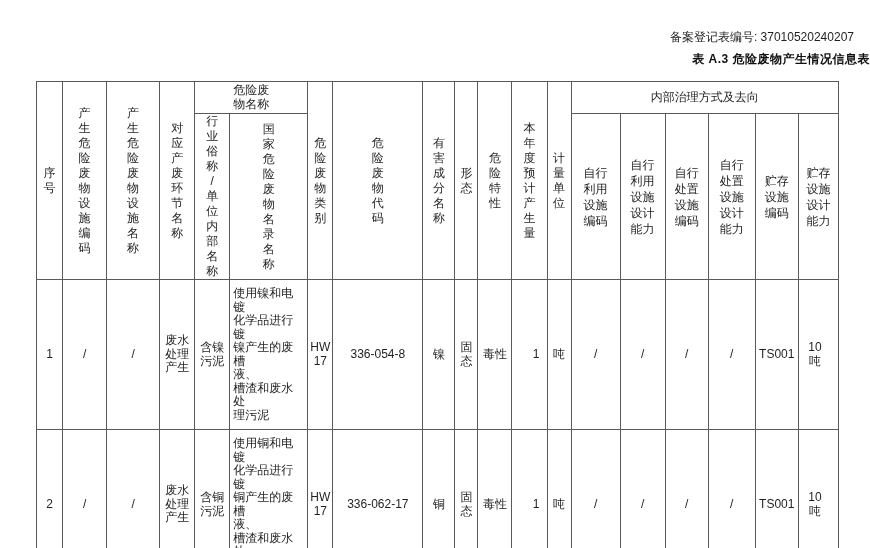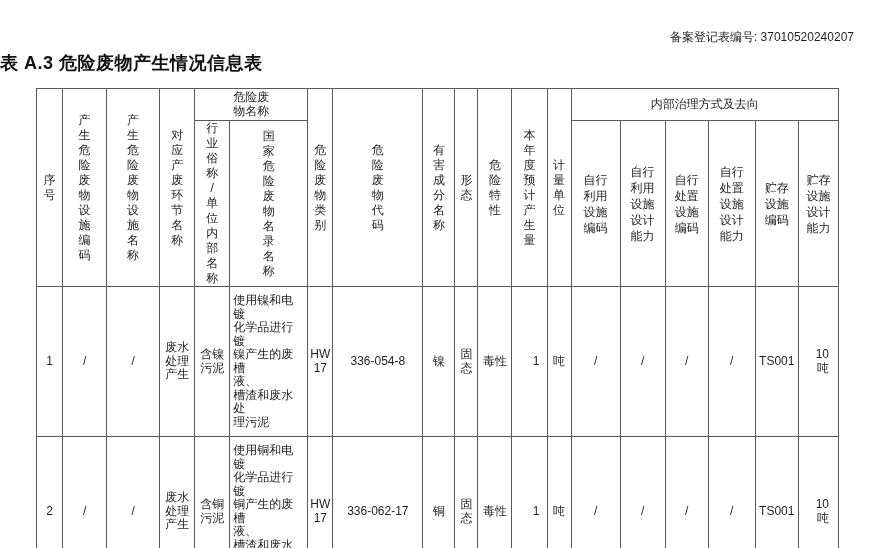--- a/index.html
+++ b/index.html
@@ -7,41 +7,41 @@
     width:870px;height:548px;background:#ffffff;overflow:hidden;
     font-family:"Liberation Sans","DejaVu Sans",sans-serif;
     color:#1f1f1f;
   }
   .doc{padding-top:30px;}
   .reg{
     text-align:right;font-size:12px;line-height:14px;
     padding-right:16px;color:#1f1f1f;
   }
   .title{
-    text-align:left;font-size:18px;font-weight:bold;
+    text-align:right;font-size:12px;font-weight:bold;
     margin-top:7px;letter-spacing:0.5px;color:#111;
   }
   table{
     border-collapse:collapse;table-layout:fixed;
     width:803px;margin:13px 0 0 36px;background:#fff;
   }
   th,td{
     border:1px solid #595959;
     font-weight:normal;font-size:12px;line-height:13.5px;
     text-align:center;vertical-align:middle;
     padding:0 2px;white-space:pre-line;overflow:hidden;
     word-break:break-all;color:#1f1f1f;
   }
   tr.grp-row th{height:31px;}
   tr.sub-row th{height:158px;}
   .vh{line-height:15px;}           
   .mh{line-height:16px;}           
   td.c-catalog{text-align:left;padding:7px 3px;margin-top:12px;}
   td.num{text-align:right;padding-right:7px;}
-  td.cap{text-align:right;padding-right:9px;}
+  td.cap{text-align:center;padding-right:9px;}
   tr.r1 td{height:82px;}
   tr.r2 td{height:84px;}
 </style>
 </head>
 <body>
 
 <div class="doc">
   <div class="reg">备案登记表编号: 37010520240207</div>
   <div class="title">表 A.3 危险废物产生情况信息表</div>
 

